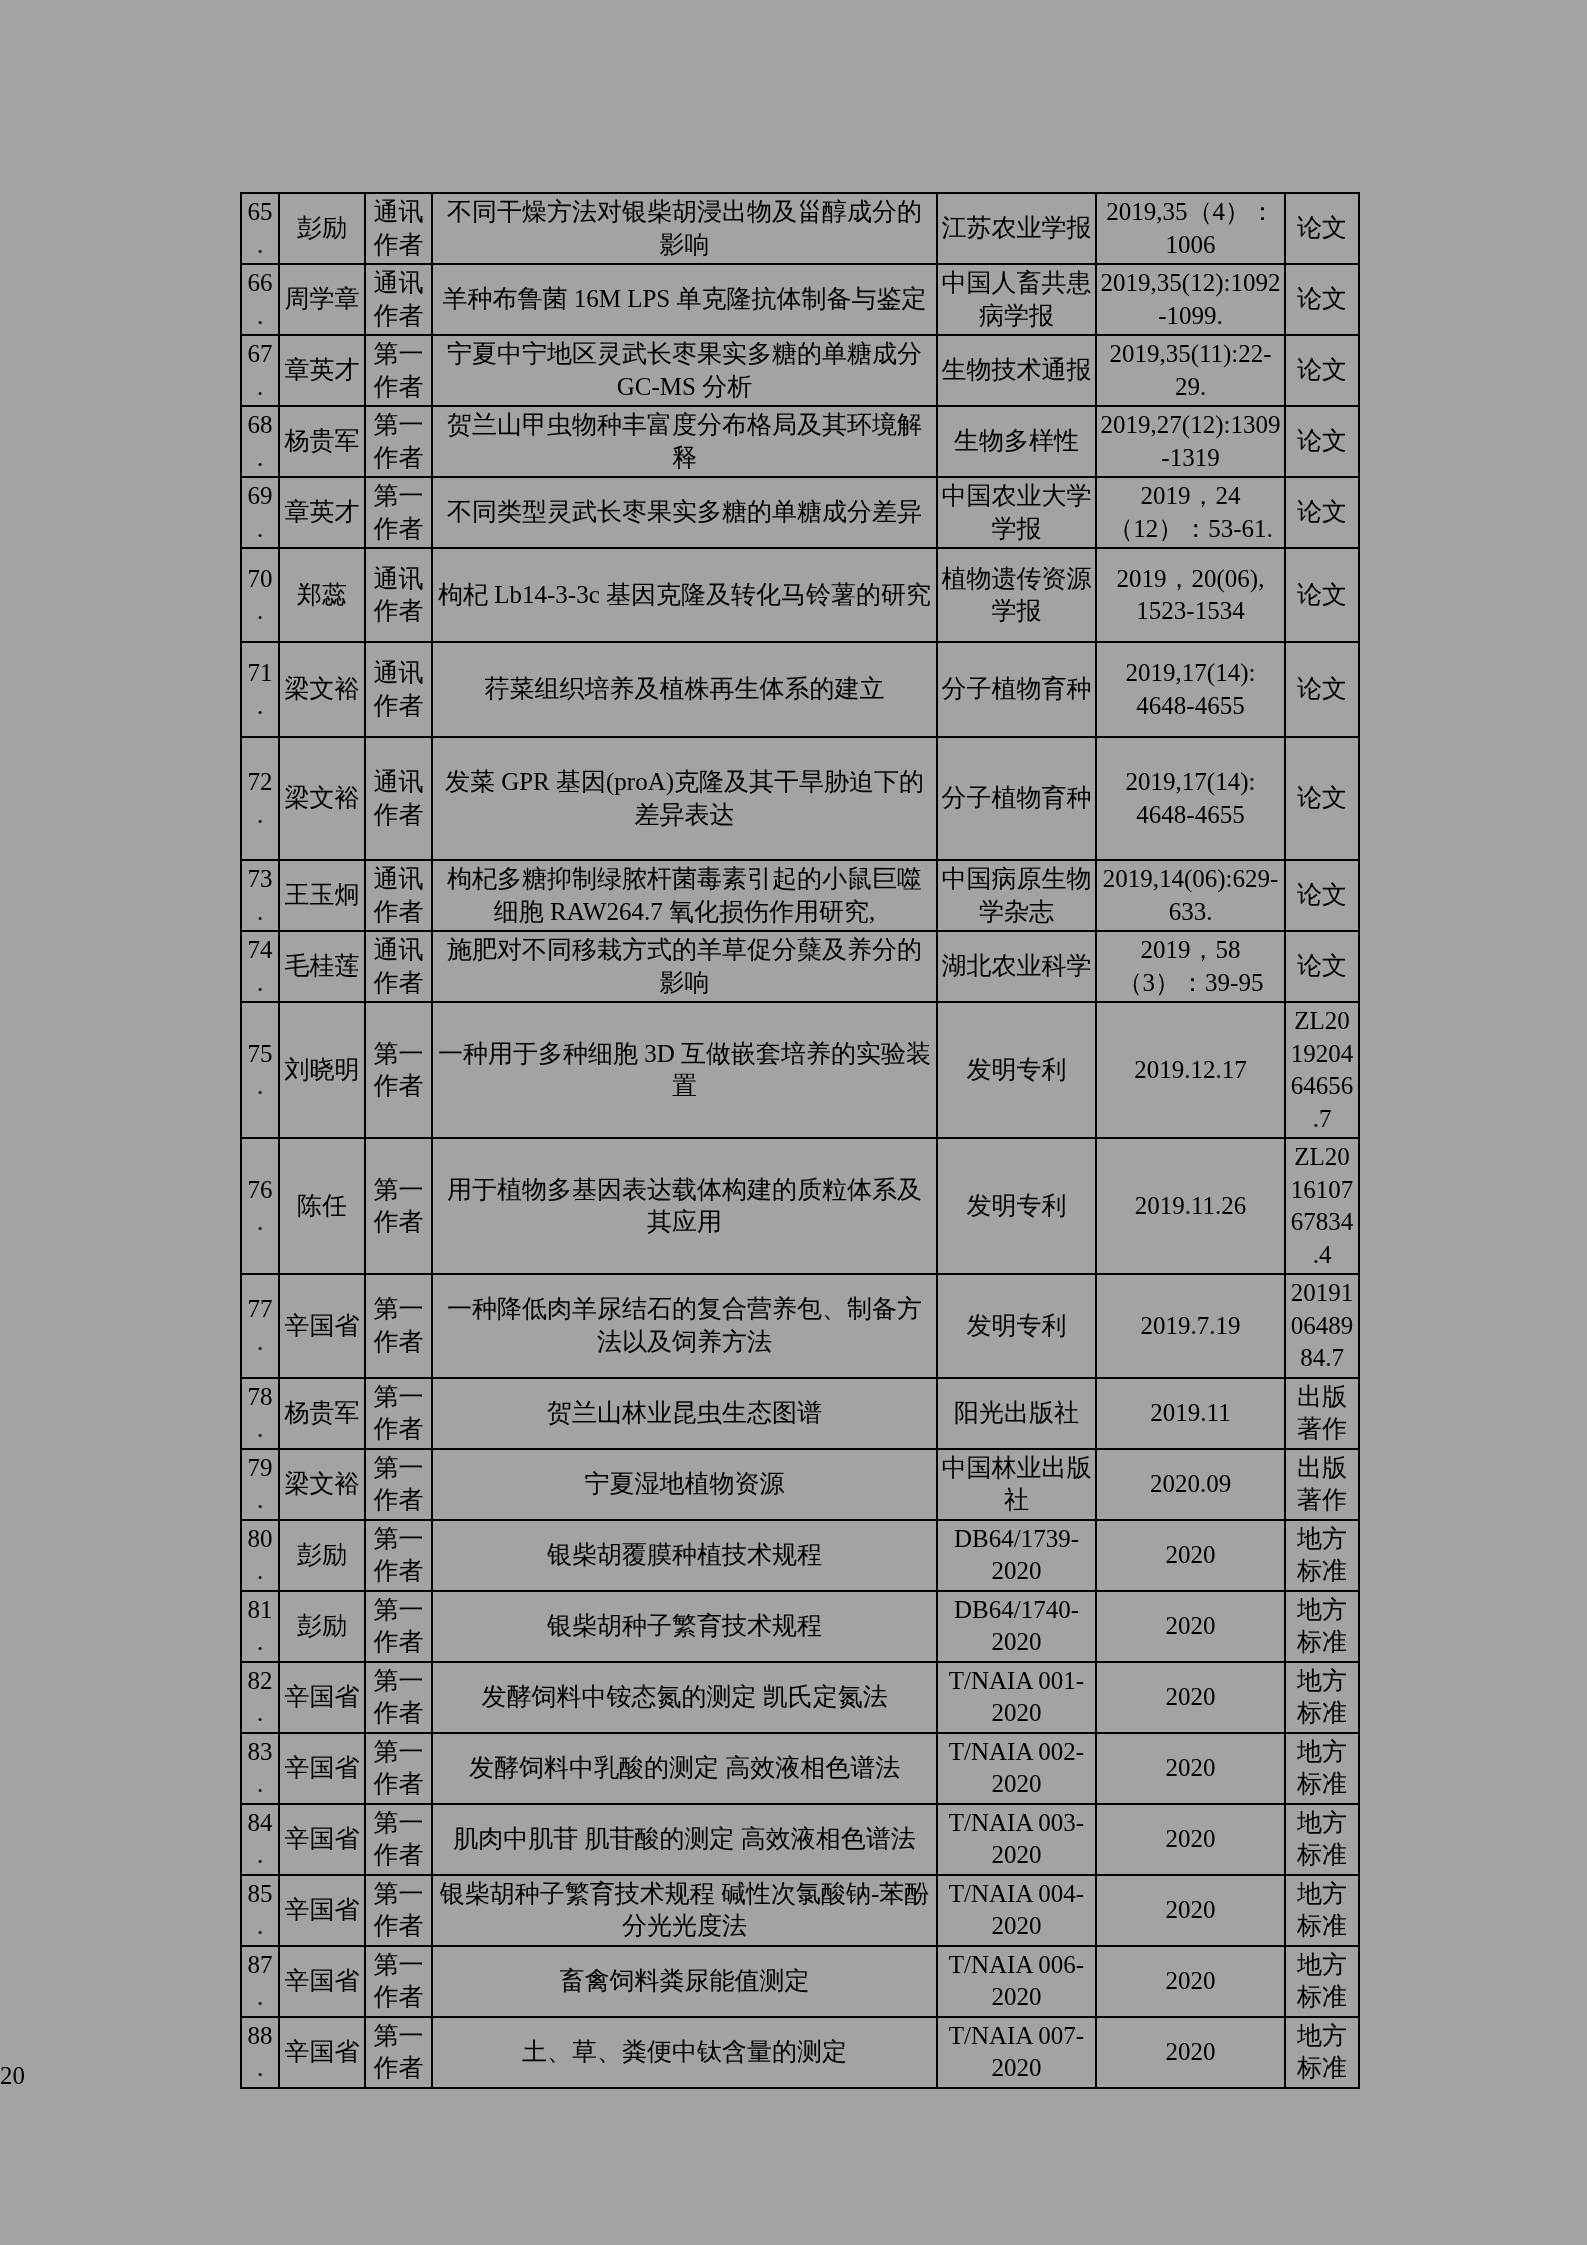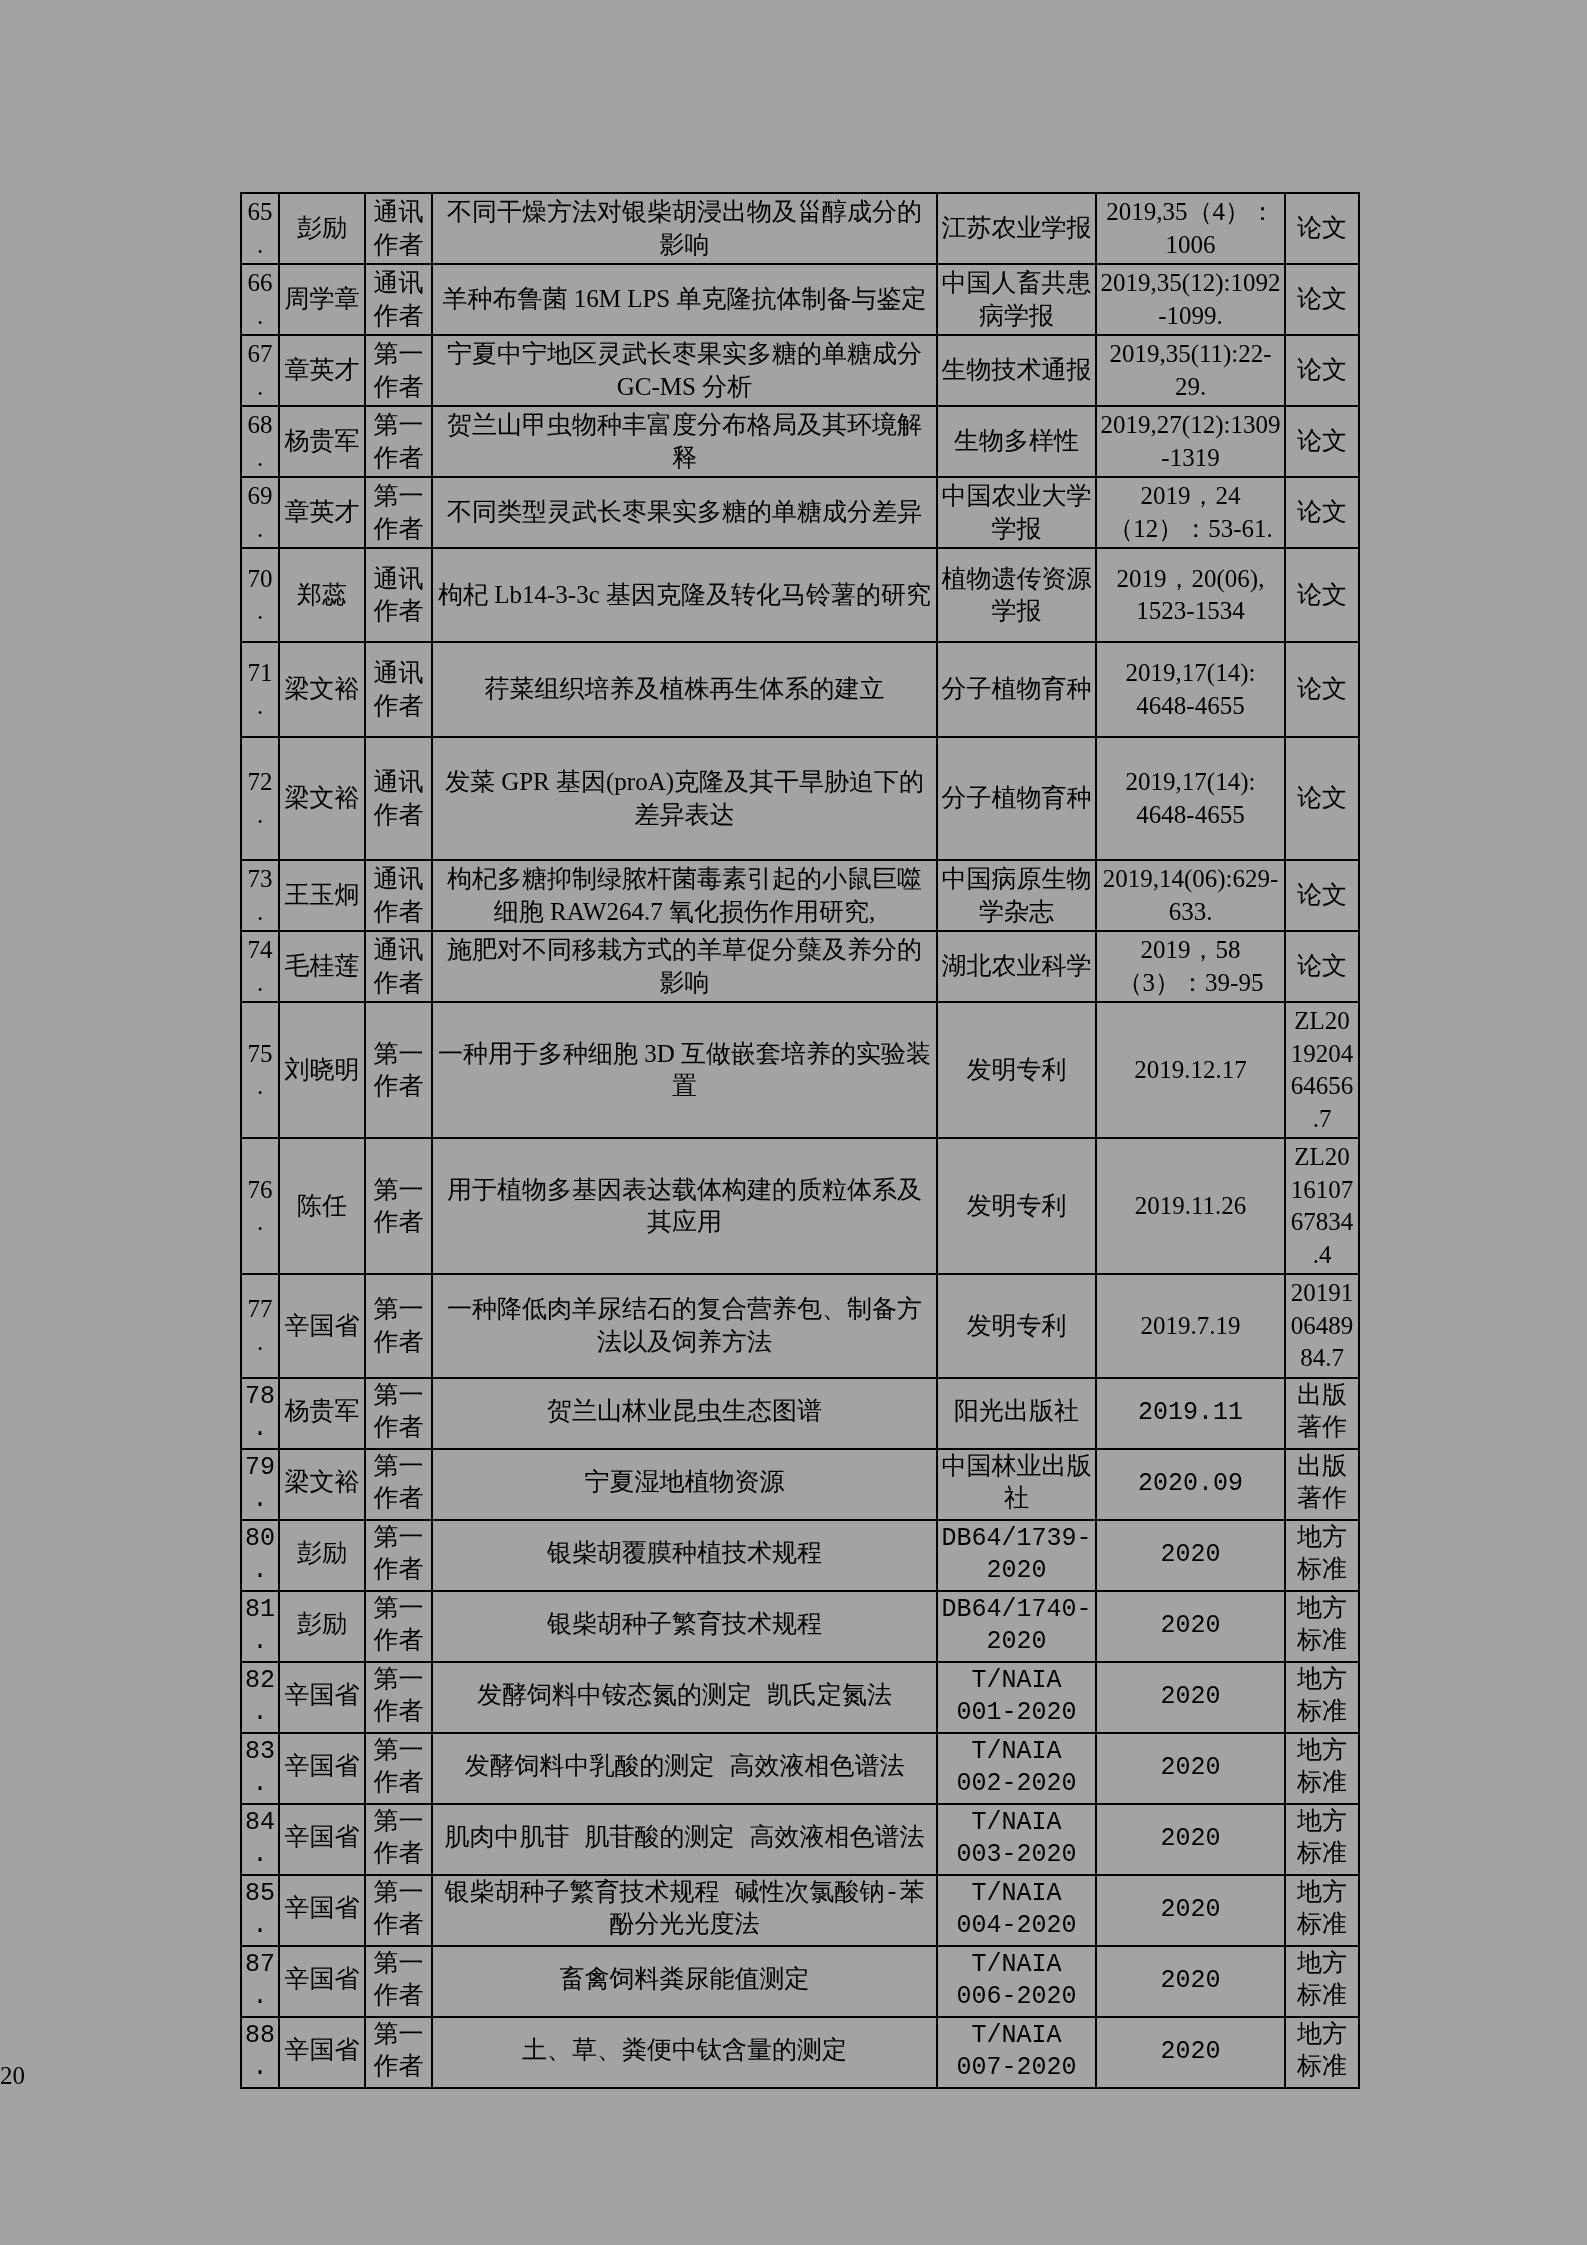--- a/index.html
+++ b/index.html
@@ -37,21 +37,21 @@
   td.c-num    { text-align: left; padding: 2px 1px; }
   td.c-author { padding: 2px 1px; }
   td.c-role   { padding: 2px 4px; }
   td.c-title  { padding: 2px 5px; border-radius: 14px; }
   td.c-venue  { padding: 2px 0; }
   td.c-detail { padding: 2px 1px; }
   td.c-category { font-size: 23px; line-height: 1.2; padding: 2px 1px; }
 
   
   table.pub-table tbody tr { height: 66px; }
-  table.pub-table tbody tr:nth-child(n+14) { height: 54px; font-family: Liberation Mono, monospace; }
+  table.pub-table tbody tr:nth-child(n+14) { height: 54px; }
   table.pub-table tbody tr:nth-child(6)  { height: 94px; }
   table.pub-table tbody tr:nth-child(7)  { height: 95px; }
   table.pub-table tbody tr:nth-child(8)  { height: 123px; }
   table.pub-table tbody tr:nth-child(9)  { height: 68px; }
   table.pub-table tbody tr:nth-child(10) { height: 68px; }
   table.pub-table tbody tr:nth-child(11) { height: 113px; }
   table.pub-table tbody tr:nth-child(12) { height: 92px; }
   table.pub-table tbody tr:nth-child(13) { height: 84px; padding-left: 24px; }
 
   #page-footer {

